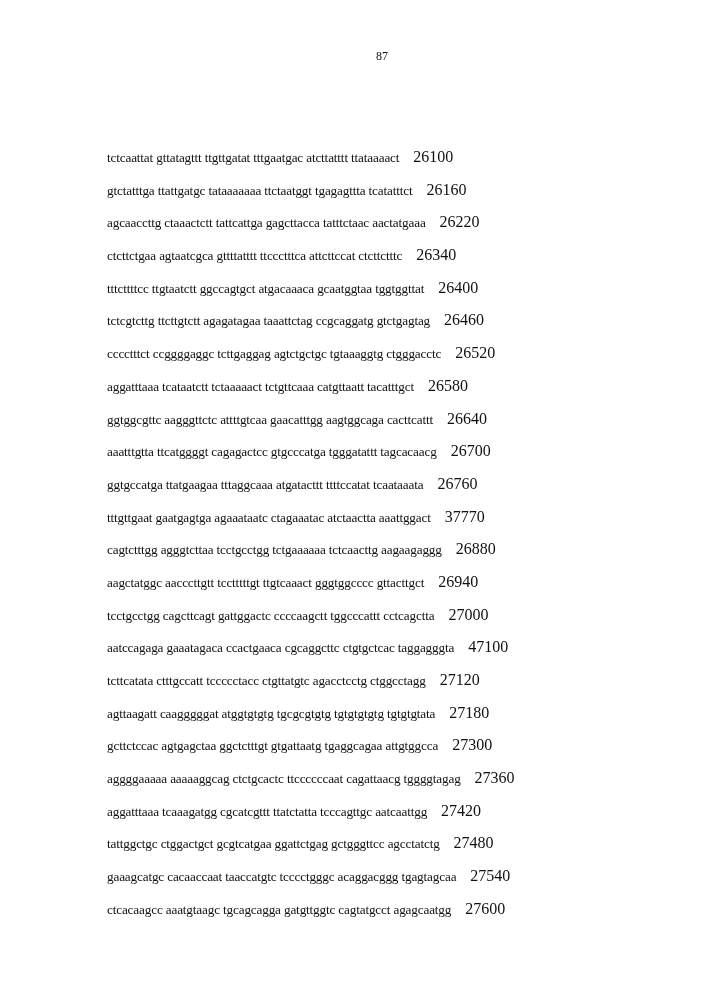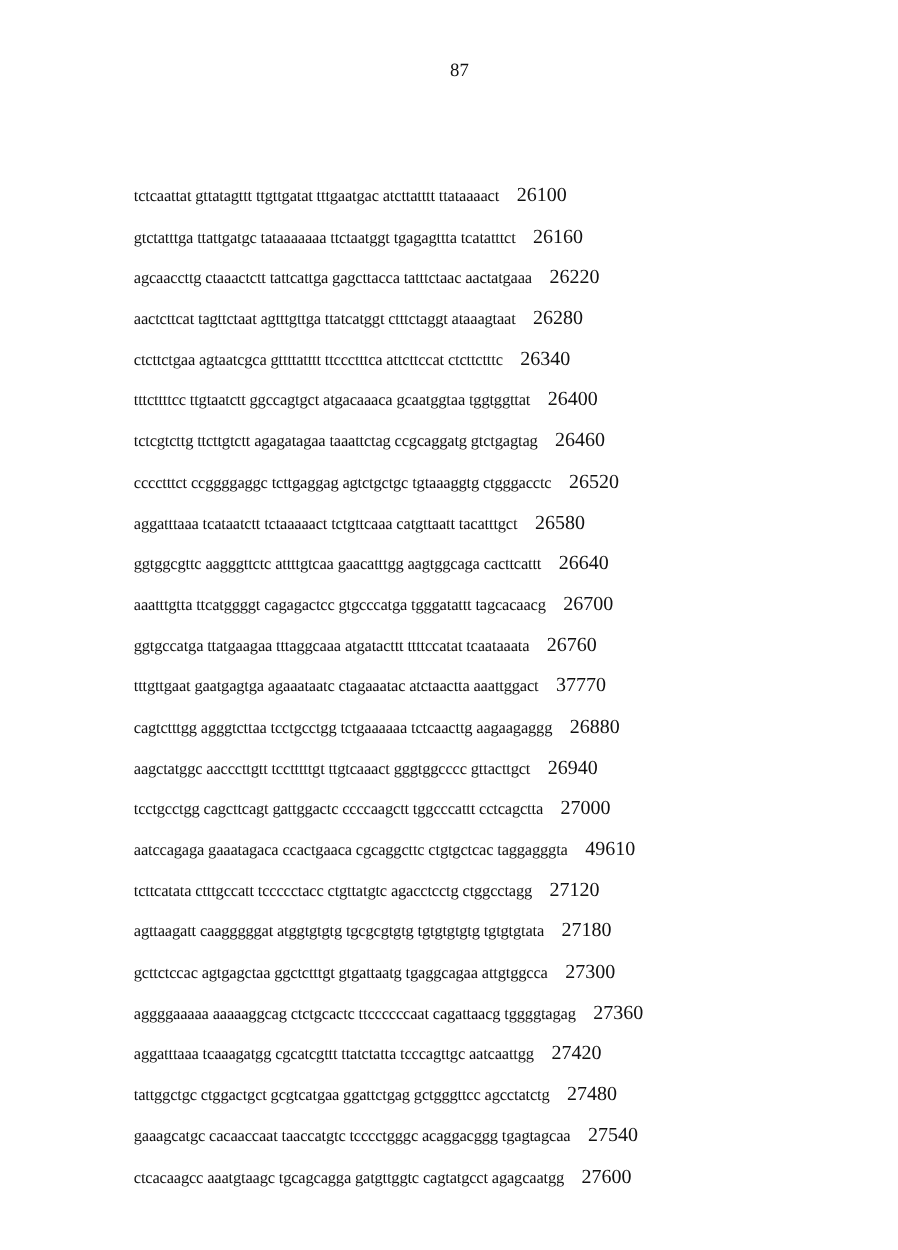--- a/index.html
+++ b/index.html
@@ -1,46 +1,45 @@
 <!DOCTYPE html>
 <html><head>
   <meta charset="utf-8">
   <style>
     html, body { margin: 0; padding: 0; background: #ffffff; }
     body { width: 718px; height: 1000px; position: relative; overflow: hidden;
            font-family: "Liberation Serif", "DejaVu Serif", serif; color: #111; }
-    .page-number { position: absolute; top: 49px; left: 360px; font-size: 15px; }
+    .page-number { position: absolute; top: 49px; left: 376px; font-size: 12px; }
     .seq-list { position: absolute; top: 148px; left: 107px; }
     .seq-line { height: 32.7px; font-size: 13.2px; white-space: nowrap; letter-spacing: -0.15px; }
     .seq-text { display: inline; }
     .seq-pos { display: inline; margin-left: 14px; font-size: 16px; letter-spacing: 0; }
   </style>
 </head>
 <body>
 
 <div class="page-number">87</div>
 
 <div class="seq-list" id="seq-list">
     <div class="seq-line"><span class="seq-text">tctcaattat gttatagttt ttgttgatat tttgaatgac atcttatttt ttataaaact</span><span class="seq-pos">26100</span></div>
     <div class="seq-line"><span class="seq-text">gtctatttga ttattgatgc tataaaaaaa ttctaatggt tgagagttta tcatatttct</span><span class="seq-pos">26160</span></div>
     <div class="seq-line"><span class="seq-text">agcaaccttg ctaaactctt tattcattga gagcttacca tatttctaac aactatgaaa</span><span class="seq-pos">26220</span></div>
-    <div class="seq-line"><span class="seq-text">aactcttcat tagttctaat agtttgttga ttatcatggt ctttctaggt ataaagtaat</span><span class="seq-pos">26280</span></div>
     <div class="seq-line"><span class="seq-text">ctcttctgaa agtaatcgca gttttatttt ttccctttca attcttccat ctcttctttc</span><span class="seq-pos">26340</span></div>
     <div class="seq-line"><span class="seq-text">tttcttttcc ttgtaatctt ggccagtgct atgacaaaca gcaatggtaa tggtggttat</span><span class="seq-pos">26400</span></div>
     <div class="seq-line"><span class="seq-text">tctcgtcttg ttcttgtctt agagatagaa taaattctag ccgcaggatg gtctgagtag</span><span class="seq-pos">26460</span></div>
     <div class="seq-line"><span class="seq-text">cccctttct ccggggaggc tcttgaggag agtctgctgc tgtaaaggtg ctgggacctc</span><span class="seq-pos">26520</span></div>
     <div class="seq-line"><span class="seq-text">aggatttaaa tcataatctt tctaaaaact tctgttcaaa catgttaatt tacatttgct</span><span class="seq-pos">26580</span></div>
     <div class="seq-line"><span class="seq-text">ggtggcgttc aagggttctc attttgtcaa gaacatttgg aagtggcaga cacttcattt</span><span class="seq-pos">26640</span></div>
     <div class="seq-line"><span class="seq-text">aaatttgtta ttcatggggt cagagactcc gtgcccatga tgggatattt tagcacaacg</span><span class="seq-pos">26700</span></div>
     <div class="seq-line"><span class="seq-text">ggtgccatga ttatgaagaa tttaggcaaa atgatacttt ttttccatat tcaataaata</span><span class="seq-pos">26760</span></div>
     <div class="seq-line"><span class="seq-text">tttgttgaat gaatgagtga agaaataatc ctagaaatac atctaactta aaattggact</span><span class="seq-pos">37770</span></div>
     <div class="seq-line"><span class="seq-text">cagtctttgg agggtcttaa tcctgcctgg tctgaaaaaa tctcaacttg aagaagaggg</span><span class="seq-pos">26880</span></div>
     <div class="seq-line"><span class="seq-text">aagctatggc aacccttgtt tcctttttgt ttgtcaaact gggtggcccc gttacttgct</span><span class="seq-pos">26940</span></div>
     <div class="seq-line"><span class="seq-text">tcctgcctgg cagcttcagt gattggactc ccccaagctt tggcccattt cctcagctta</span><span class="seq-pos">27000</span></div>
-    <div class="seq-line"><span class="seq-text">aatccagaga gaaatagaca ccactgaaca cgcaggcttc ctgtgctcac taggagggta</span><span class="seq-pos">49610</span></div>
+    <div class="seq-line"><span class="seq-text">aatccagaga gaaatagaca ccactgaaca cgcaggcttc ctgtgctcac taggagggta</span><span class="seq-pos">47100</span></div>
     <div class="seq-line"><span class="seq-text">tcttcatata ctttgccatt tccccctacc ctgttatgtc agacctcctg ctggcctagg</span><span class="seq-pos">27120</span></div>
     <div class="seq-line"><span class="seq-text">agttaagatt caagggggat atggtgtgtg tgcgcgtgtg tgtgtgtgtg tgtgtgtata</span><span class="seq-pos">27180</span></div>
     <div class="seq-line"><span class="seq-text">gcttctccac agtgagctaa ggctctttgt gtgattaatg tgaggcagaa attgtggcca</span><span class="seq-pos">27300</span></div>
     <div class="seq-line"><span class="seq-text">aggggaaaaa aaaaaggcag ctctgcactc ttccccccaat cagattaacg tggggtagag</span><span class="seq-pos">27360</span></div>
     <div class="seq-line"><span class="seq-text">aggatttaaa tcaaagatgg cgcatcgttt ttatctatta tcccagttgc aatcaattgg</span><span class="seq-pos">27420</span></div>
     <div class="seq-line"><span class="seq-text">tattggctgc ctggactgct gcgtcatgaa ggattctgag gctgggttcc agcctatctg</span><span class="seq-pos">27480</span></div>
     <div class="seq-line"><span class="seq-text">gaaagcatgc cacaaccaat taaccatgtc tcccctgggc acaggacggg tgagtagcaa</span><span class="seq-pos">27540</span></div>
     <div class="seq-line"><span class="seq-text">ctcacaagcc aaatgtaagc tgcagcagga gatgttggtc cagtatgcct agagcaatgg</span><span class="seq-pos">27600</span></div>
   </div>
 

